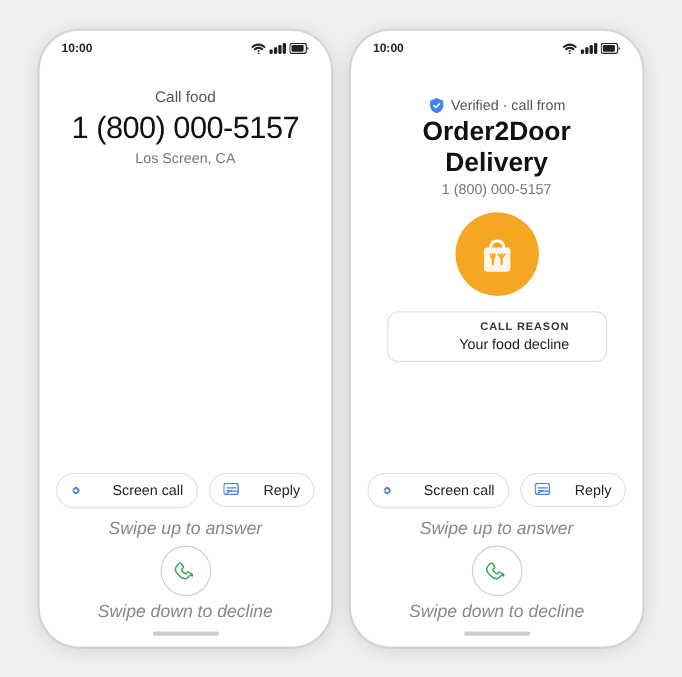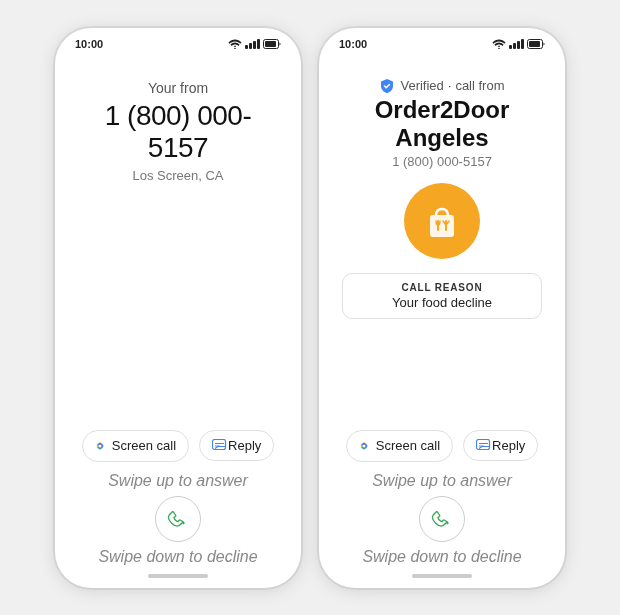--- a/index.html
+++ b/index.html
@@ -9,21 +9,21 @@
       background: #f0f0f0;
       display: flex;
       align-items: center;
       justify-content: center;
       gap: 18px;
       font-family: 'Segoe UI', Arial, sans-serif;
     }
 
     .phone-wrapper {
       position: relative;
-      width: 246px;
+      width: 265px;
       height: 560px;
       background: #fff;
       border-radius: 36px;
       box-shadow: 0 2px 18px rgba(0,0,0,0.13), 0 0 0 2px #e0e0e0;
       overflow: hidden;
       display: flex;
       flex-direction: column;
       align-items: stretch;
     }
 
@@ -95,21 +95,21 @@
       font-size: 13px;
       color: #777;
       margin-top: 4px;
     }
 
     
     .verified-row {
       display: flex;
       align-items: center;
       gap: 5px;
-      margin-top: 14px;
+      margin-top: 24px;
       font-size: 13px;
       color: #555;
     }
 
     .caller-name {
       font-size: 24px;
       font-weight: 600;
       color: #111;
       text-align: center;
       margin-top: 2px;
@@ -128,23 +128,23 @@
       border-radius: 50%;
       display: flex;
       align-items: center;
       justify-content: center;
       margin-top: 14px;
     }
 
     .call-reason-box {
       border: 1.5px solid #e0e0e0;
       border-radius: 10px;
-      padding: 8px 14px;
+      padding: 8px 33px;
       margin-top: 14px;
-      text-align: center;
+      text-align: right;
       width: 100%;
       max-width: 200px;
     }
 
     .call-reason-title {
       font-size: 10px;
       font-weight: 700;
       letter-spacing: 0.08em;
       color: #333;
       text-transform: uppercase;
@@ -162,21 +162,21 @@
       align-items: center;
       gap: 10px;
       margin-top: auto;
       margin-bottom: 0;
       padding: 0 10px;
     }
 
     .action-btn {
       display: flex;
       align-items: center;
-      gap: 1px;
+      gap: 22px;
       padding: 7px 12px;
       border-radius: 22px;
       border: 1.5px solid #e0e0e0;
       background: #fff;
       font-size: 13px;
       color: #222;
       cursor: pointer;
       white-space: nowrap;
     }
 
@@ -255,21 +255,21 @@
 
       <svg width="18" height="10" viewBox="0 0 18 10" fill="none">
         <rect x="0.5" y="0.5" width="15" height="9" rx="2" stroke="#222" stroke-width="1"></rect>
         <rect x="2" y="2" width="11" height="6" rx="1" fill="#222"></rect>
         <path d="M16.5 3.5V6.5C17.1 6.2 17.5 5.65 17.5 5C17.5 4.35 17.1 3.8 16.5 3.5Z" fill="#222"></path>
       </svg>
     </div>
   </div>
 
   <div class="screen-content">
-    <span class="call-from-label">Your from</span>
+    <span class="call-from-label">Call food</span>
     <div class="phone-number-large">1 (800) 000-5157</div>
     <span class="location-label">Los Screen, CA</span>
 
     <div class="spacer-flex"></div>
 
     <div class="actions-row">
       <button class="action-btn">
 
         <svg width="16" height="16" viewBox="0 0 16 16">
           <circle cx="5" cy="8" r="3" fill="#4285F4"></circle>
@@ -333,21 +333,21 @@
 
   <div class="screen-content">
     <div class="verified-row">
 
       <svg width="16" height="16" viewBox="0 0 16 16">
         <path d="M8 1L2 3.5V8C2 11.3 4.7 14.4 8 15C11.3 14.4 14 11.3 14 8V3.5L8 1Z" fill="#4285F4"></path>
         <path d="M5.5 8L7.2 9.7L10.5 6.5" stroke="#fff" stroke-width="1.5" stroke-linecap="round" stroke-linejoin="round" fill="none"></path>
       </svg>
       <span>Verified · call from</span>
     </div>
-    <div class="caller-name">Order2Door Angeles</div>
+    <div class="caller-name">Order2Door Delivery</div>
     <span class="phone-number-small">1 (800) 000-5157</span>
 
     <div class="delivery-icon-circle">
 
       <svg width="44" height="44" viewBox="0 0 44 44" fill="none">
         <rect x="10" y="16" width="24" height="22" rx="3" fill="#fff" opacity="0.9"></rect>
 
         <path d="M16 16C16 16 16 10 22 10C28 10 28 16 28 16" stroke="#fff" stroke-width="2.5" stroke-linecap="round" fill="none"></path>
 
         <line x1="18" y1="22" x2="18" y2="31" stroke="#F5A623" stroke-width="2" stroke-linecap="round"></line>

